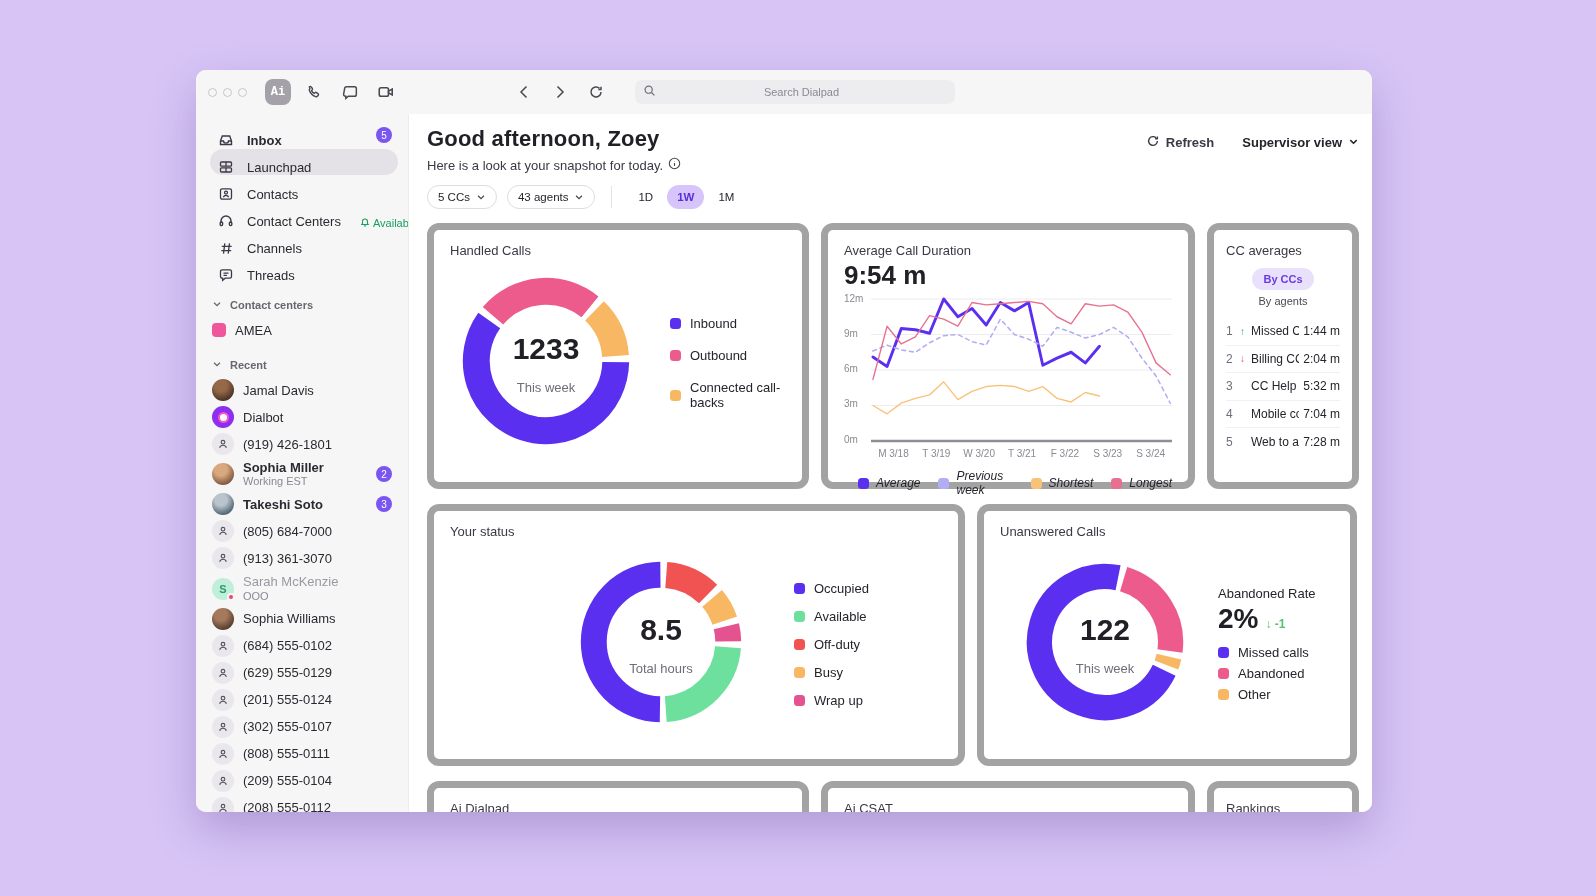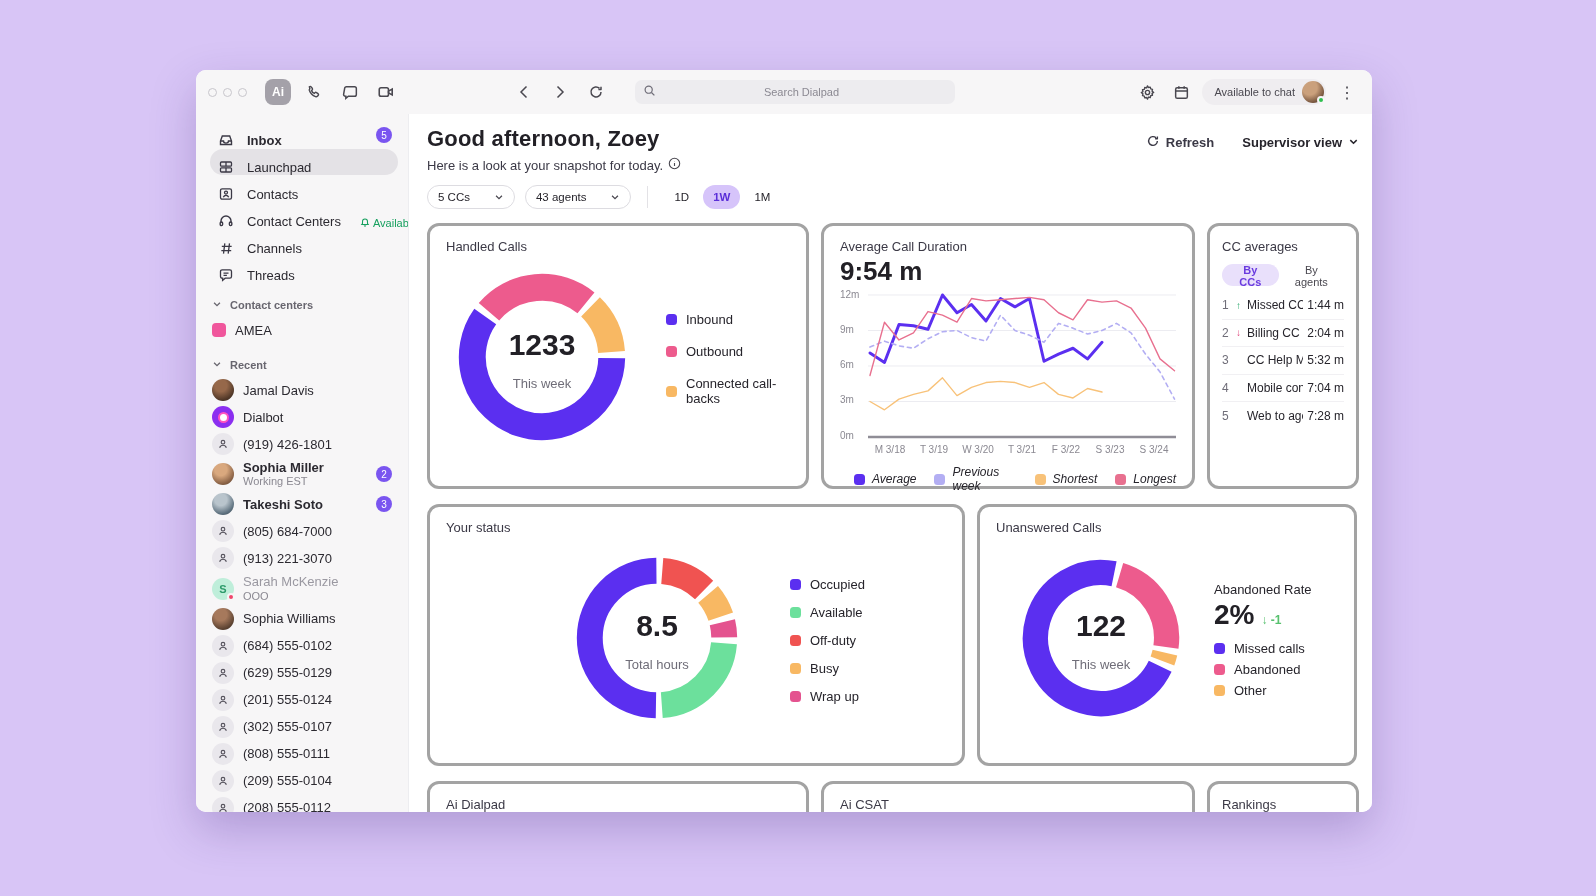--- a/index.html
+++ b/index.html
@@ -7,21 +7,21 @@
   body { font-family:"Liberation Sans", sans-serif; background:#d8c5f6; overflow:hidden; }
   .window{ position:absolute; left:196px; top:70px; width:1176px; height:742px;
     background:#fff; border-radius:10px; overflow:hidden;
     box-shadow:0 18px 45px rgba(60,30,120,.25); }
   
   .toolbar{ height:44px; background:#f7f6f7; display:flex; align-items:center; padding:0 12px; }
   .tb-left{ display:flex; align-items:center; gap:10px; }
   .traffic{ display:flex; gap:6px; margin-right:8px; }
   .traffic i{ width:9px; height:9px; border-radius:50%; border:1.5px solid #c8c6cc; display:block; }
   .logo{ width:26px; height:26px; border-radius:8px; background:#a4a1a9; color:#fff;
-    font-weight:bold; font-size:12px; display:flex; align-items:center; justify-content:center; }
+    font-weight:bold; font-size:12px; display:flex; align-items:center; justify-content:center;font-family:Liberation Mono, monospace; }
   .icon-btn{ background:none; border:none; width:26px; height:26px; display:flex; align-items:center;
     justify-content:center; color:#4a4850; cursor:pointer; }
   .icon-btn svg{ display:block; }
   .tb-center{ display:flex; align-items:center; gap:10px; margin-left:112px; }
   .searchbar{ width:320px; height:24px; background:#edecef; border-radius:7px; display:flex;
     align-items:center; padding:0 8px; margin-left:16px; }
   .searchbar input{ border:none; background:transparent; outline:none; flex:1; font-size:11px;
     color:#3b3946; text-align:center; font-family:"Liberation Sans",sans-serif; }
   .searchbar input::placeholder{ color:#8b8992; }
   .tb-right{ margin-left:auto; display:flex; align-items:center; gap:8px; }
@@ -74,29 +74,29 @@
   .greeting{ font-size:22px; font-weight:bold; color:#222026; letter-spacing:.2px; }
   .subtitle{ font-size:13px; color:#3b3946; margin-top:5px; display:flex; align-items:center; gap:5px; }
   .mhead-right{ margin-left:auto; display:flex; align-items:center; gap:28px; padding-top:8px; }
   .refresh-btn{ display:flex; align-items:center; gap:6px; background:none; border:none; font-size:13px;
     font-weight:bold; color:#3b3946; cursor:pointer; }
   .view-btn{ display:flex; align-items:center; gap:6px; background:none; border:none; font-size:13px;
     font-weight:bold; color:#26242b; cursor:pointer; }
   
   .filters{ display:flex; align-items:center; gap:10px; margin:12px 0 14px; }
   .drop{ height:24px; border:1px solid #dddce1; border-radius:12px; background:#fff; font-size:11.5px;
-    color:#26242b; display:flex; align-items:center; gap:24px; padding:0 10px; cursor:pointer; }
+    color:#26242b; display:flex; align-items:center; gap:6px; padding:0 10px; cursor:pointer; }
   .vdiv{ width:1px; height:22px; background:#e3e2e6; margin:0 6px; }
   .range{ display:flex; align-items:center; gap:4px; }
   .range button{ height:24px; min-width:34px; border:none; background:none; border-radius:12px;
     font-size:11.5px; color:#26242b; cursor:pointer; padding:0 10px; }
   .range button.sel{ background:#d6c4fa; color:#5b2fd8; font-weight:bold; }
   
   .row{ display:flex; gap:12px; margin-bottom:15px; }
-  .card{ background:#fff; border:3px solid #a3a3a3; border-radius:12px; padding:13px 16px;
+  .card{ background:#fff; border:7px solid #a3a3a3; border-radius:12px; padding:13px 16px;
     position:relative; }
   .card-title{ font-size:13px; color:#3b3946; }
   .c-handled{ width:382px; height:266px; }
   .c-duration{ width:374px; height:266px; }
   .c-ccavg{ width:152px; height:266px; padding:13px 12px; }
   .c-status{ width:538px; height:262px; }
   .c-unans{ width:380px; height:262px; }
   .c-chatbot{ width:382px; height:160px; }
   .c-csat{ width:374px; height:160px; }
   .c-rank{ width:152px; height:160px; padding:13px 12px; }
@@ -113,21 +113,21 @@
   .headline{ font-size:26px; font-weight:bold; color:#222026; margin-top:2px; }
   .lc{ display:flex; margin-top:4px; }
   .ylabels{ width:28px; position:relative; height:150px; font-size:10px; color:#8b8992; }
   .ylabels span{ position:absolute; left:0; }
   .plot{ width:314px; height:150px; }
   .xlabels{ display:flex; margin-left:28px; font-size:10px; color:#8b8992; margin-top:3px; }
   .xlabels span{ flex:1; text-align:center; }
   .lc-legend{ display:flex; gap:18px; margin:10px 0 0 14px;font-style:italic; }
   .lc-legend .litem{ gap:7px; }
   
-  .tabs{ display:flex; align-items:center; margin-top:10px; }
+  .tabs{ display:flex; align-items:center; margin-top:10px;flex-direction:column; }
   .tab{ height:22px; border:none; border-radius:11px; font-size:11px; padding:0 11px; cursor:pointer;
     background:none; color:#4a4850; }
   .tab.sel{ background:#e9e0fb; color:#6a3bdf; font-weight:bold; }
   .cc-rows{ margin-top:6px; }
   .cc-row{ display:flex; align-items:center; height:27.5px; font-size:12px; color:#26242b;
     border-bottom:1px solid #f1f0f3; }
   .cc-row:last-child{ border-bottom:none; }
   .cc-rank{ width:14px; color:#6f6d78; }
   .cc-trend{ width:11px; font-size:10px; }
   .up{ color:#23a566; } .down{ color:#e0457b; }
@@ -194,41 +194,20 @@
         <span>
           <svg width="13" height="13" viewBox="0 0 16 16" fill="none" stroke="#6f6d78" stroke-width="1.5">
                 <circle cx="7" cy="7" r="4.4"></circle>
                 <path d="M10.4 10.4L14 14"></path>
               </svg>
         </span>
         <input type="text" placeholder="Search Dialpad" style="">
       </div>
     </div>
 
-    <div class="tb-right">
-      <button class="icon-btn">
-        <svg width="17" height="17" viewBox="0 0 16 16" fill="none" stroke="#4a4850" stroke-width="1.3">
-              <circle cx="8" cy="8" r="2"></circle>
-              <path d="M8 1.8l.9 1.5 1.7-.4.4 1.7 1.7.4-.4 1.7L13.8 8l-1.5.9.4 1.7-1.7.4-.4 1.7-1.7-.4L8 14.2l-.9-1.5-1.7.4-.4-1.7-1.7-.4.4-1.7L2.2 8l1.5-.9-.4-1.7 1.7-.4.4-1.7 1.7.4z" stroke-linejoin="round"></path>
-            </svg>
-      </button>
-      <button class="icon-btn">
-        <svg width="17" height="17" viewBox="0 0 16 16" fill="none" stroke="#4a4850" stroke-width="1.4">
-              <rect x="2.5" y="3.5" width="11" height="10" rx="1.5"></rect>
-              <path d="M2.5 6.5h11M5.5 2v2.5M10.5 2v2.5"></path>
-            </svg>
-      </button>
-      <button class="status-pill">
-        <span>Available to chat</span>
-        <span class="avatar">
-              <span class="dot"></span>
-            </span>
-      </button>
-      <button class="icon-btn kebab">⋮</button>
-    </div>
   </div>
 
   <div class="app-body">
 
     <aside class="sidebar">
       <div class="nav-item">
         <span class="nicon">
           <svg width="16" height="16" viewBox="0 0 16 16" fill="none" stroke="#3b3946" stroke-width="1.4">
                 <path d="M2.5 9l1.8-5h7.4l1.8 5v3.5h-11z"></path>
                 <path d="M2.5 9h3c0 1.2 1 2.1 2.5 2.1S10.5 10.2 10.5 9h3"></path>
@@ -358,21 +337,21 @@
         </span>
         <span>(805) 684-7000</span>
       </div>
       <div class="side-row">
         <span class="savatar sav-gray">
           <svg width="12" height="12" viewBox="0 0 16 16" fill="none" stroke="#55525c" stroke-width="1.5">
                 <circle cx="8" cy="5.5" r="2.4"></circle>
                 <path d="M3.5 13c.8-2.2 2.5-3.3 4.5-3.3s3.7 1.1 4.5 3.3"></path>
               </svg>
         </span>
-        <span>(913) 221-3070</span>
+        <span>(913) 361-3070</span>
       </div>
       <div class="side-row">
         <span class="savatar sav-initial">S<span class="sav-dot-red"></span></span>
         <span class="two-line">
           <span class="muted-name">Sarah McKenzie</span>
           <span class="sub">OOO</span>
         </span>
       </div>
       <div class="side-row">
         <span class="savatar sav-photo4"></span>

